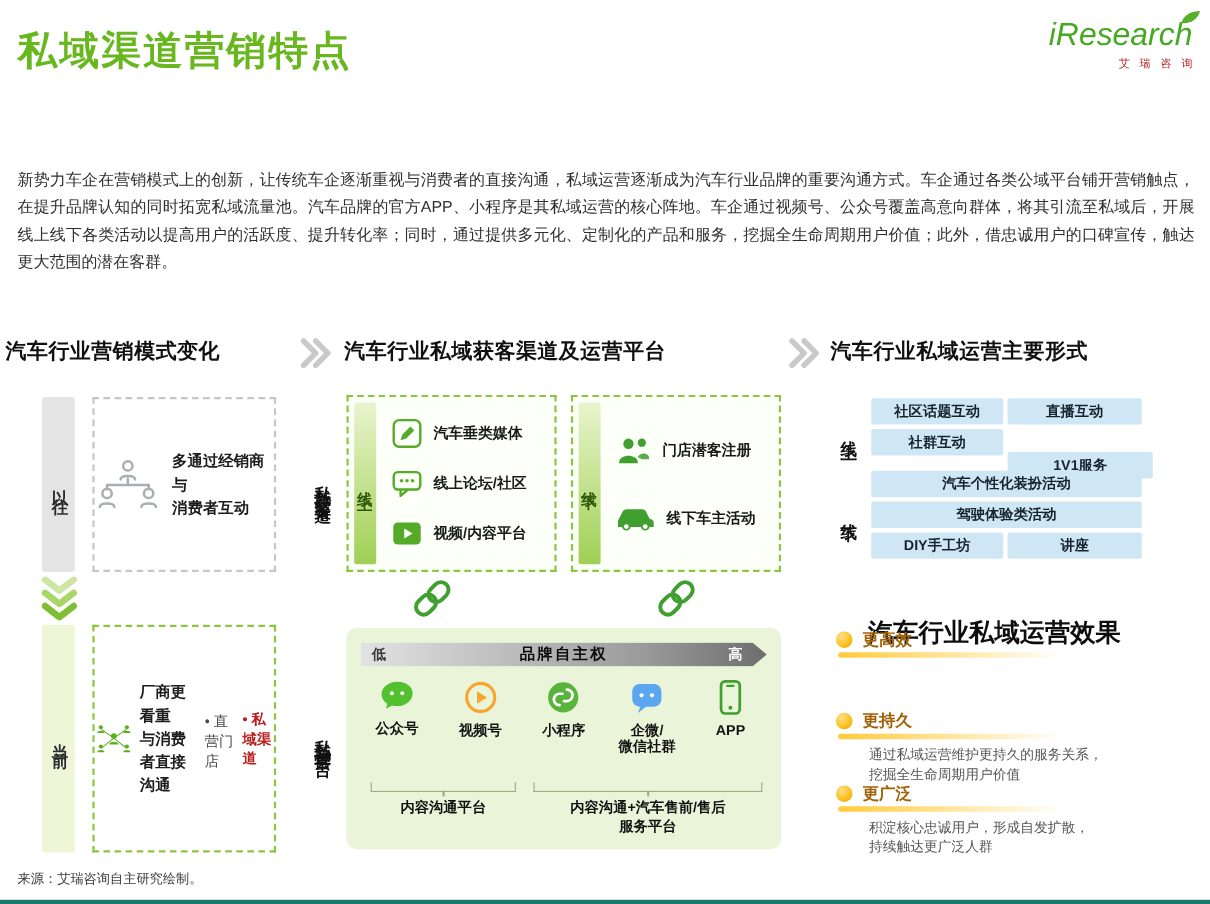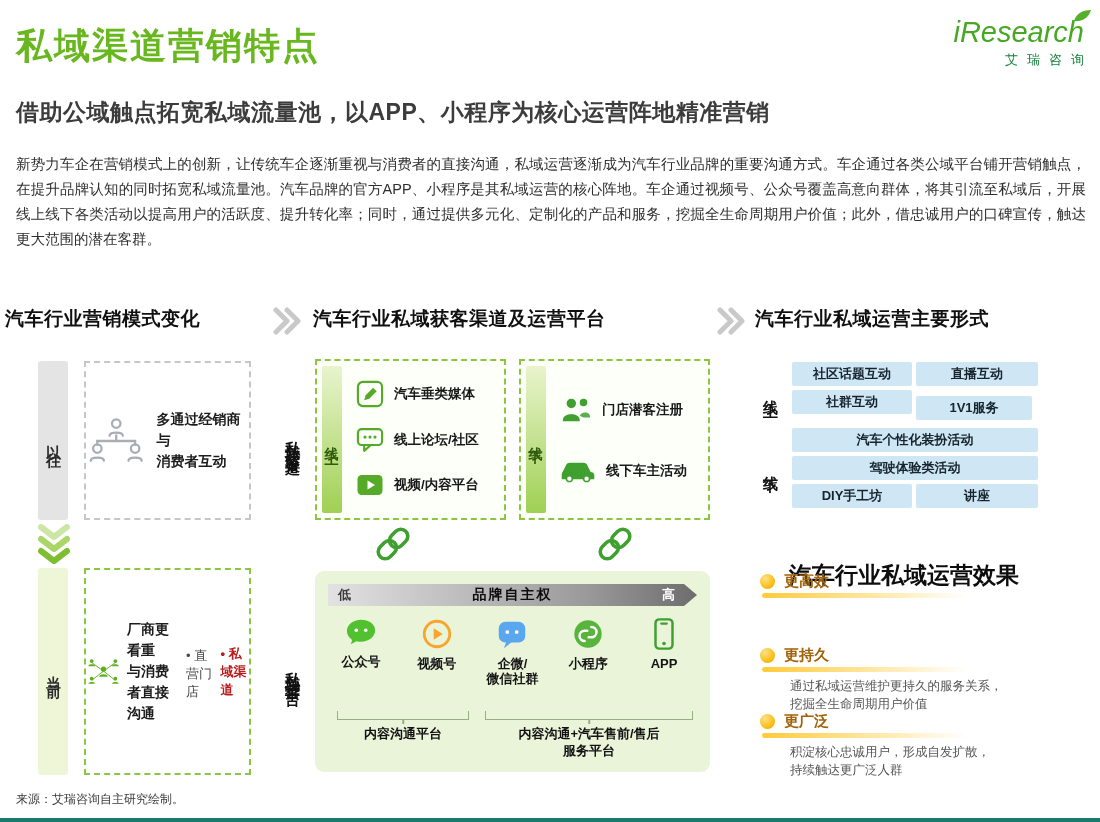--- a/index.html
+++ b/index.html
@@ -7,21 +7,21 @@
   body { font-family:"Liberation Sans", sans-serif; color:#222; }
   .page { position:relative; width:1100px; height:822px; background:#fff; overflow:hidden; }
   .abs { position:absolute; }
   .pre { white-space:pre-line; }
 
   
   .t-title { left:16px; top:22px; font-size:36px; font-weight:800; color:#68b71f; letter-spacing:2px; }
   .logo-wrap { right:16px; top:16px; text-align:right; }
   .logo-brand { position:relative; display:inline-block; font-size:29px; font-weight:400; font-style:italic; color:#46a823; line-height:32px; }
   .logo-leaf { position:absolute; top:-7px; right:-8px; }
-  .logo-cn { font-size:13px; color:#15803d; letter-spacing:9px; margin-right:-9px; margin-top:3px; }
+  .logo-cn { font-size:10px; color:#b91c1c; letter-spacing:9px; margin-right:-9px; margin-top:3px; }
   .t-sub { left:16px; top:97px; width:1072px; font-size:23px; font-weight:700; color:#3c3c3c; letter-spacing:0.5px; }
   .t-body { left:16px; top:152px; width:1070px; font-size:14.5px; line-height:25px; color:#2f2f2f; text-align:justify; }
 
   
   .col-h { top:306px; font-size:19px; font-weight:800; color:#101010; letter-spacing:0.5px; }
 
   
   .stage-bar { width:30px; display:flex; align-items:center; justify-content:center; border-radius:3px; }
   .stage-bar span { writing-mode:vertical-rl; text-orientation:upright; font-weight:800; font-size:15px; letter-spacing:8px; color:#2b2b2b; }
   .bar-past { left:38px; top:361px; height:159px; background:#e4e4e4; }
@@ -86,21 +86,20 @@
   <h1 class="abs t-title">私域渠道营销特点</h1>
 
   <div class="abs logo-wrap">
     <div class="logo-brand">iResearch</div>
     <svg class="logo-leaf" width="20" height="14" viewBox="0 0 20 14">
         <path d="M2 12C4 4 12 1 19 1c-2 7-8 12-17 11z" fill="#55b02e"></path>
       </svg>
     <div class="logo-cn">艾瑞咨询</div>
   </div>
 
-  <h2 class="abs t-sub">借助公域触点拓宽私域流量池，以APP、小程序为核心运营阵地精准营销</h2>
   <p class="abs t-body">新势力车企在营销模式上的创新，让传统车企逐渐重视与消费者的直接沟通，私域运营逐渐成为汽车行业品牌的重要沟通方式。车企通过各类公域平台铺开营销触点，在提升品牌认知的同时拓宽私域流量池。汽车品牌的官方APP、小程序是其私域运营的核心阵地。车企通过视频号、公众号覆盖高意向群体，将其引流至私域后，开展线上线下各类活动以提高用户的活跃度、提升转化率；同时，通过提供多元化、定制化的产品和服务，挖掘全生命周期用户价值；此外，借忠诚用户的口碑宣传，触达更大范围的潜在客群。</p>
 
   <div class="abs col-h" style="left:5px;">汽车行业营销模式变化</div>
   <svg class="abs" style="left:272px;top:307px;" width="30" height="28" viewBox="0 0 30 28">
     <g fill="none" stroke="#c9c9c9" stroke-width="5" stroke-linecap="round" stroke-linejoin="round">
       <polyline points="4,3 15,14 4,25"></polyline>
         <polyline points="15,3 26,14 15,25"></polyline>
     </g>
   </svg>
   <div class="abs col-h" style="left:313px;">汽车行业私域获客渠道及运营平台</div>
@@ -267,34 +266,34 @@
       </div>
       <div class="plat-col">
         <svg width="34" height="34" viewBox="0 0 36 36">
           <circle cx="18" cy="18" r="13.5" fill="none" stroke="#f7a52c" stroke-width="3"></circle>
           <path d="M14.5 12l9.5 6-9.5 6z" fill="#f7a52c"></path>
         </svg>
         <div class="plat-lbl">视频号</div>
       </div>
       <div class="plat-col">
         <svg width="34" height="34" viewBox="0 0 36 36">
+          <circle cx="18" cy="18" r="14.5" fill="#58b43c"></circle>
+          <path d="M21.5 10.5a5.5 5.5 0 0 1 0 11h-2.8M14.5 25.5a5.5 5.5 0 0 1 0-11h2.8" stroke="#fff" stroke-width="2.6" fill="none" stroke-linecap="round"></path>
+        </svg>
+        <div class="plat-lbl">小程序</div>
+      </div>
+      <div class="plat-col">
+        <svg width="34" height="34" viewBox="0 0 36 36">
           <rect x="4" y="5" width="28" height="22" rx="7" fill="#5aa7f0"></rect>
           <path d="M12 26l-2.5 7 9-7z" fill="#5aa7f0"></path>
           <circle cx="13" cy="16" r="2" fill="#fff"></circle>
             <circle cx="23" cy="16" r="2" fill="#fff"></circle>
         </svg>
         <div class="plat-lbl">企微/
 微信社群</div>
-      </div>
-      <div class="plat-col">
-        <svg width="34" height="34" viewBox="0 0 36 36">
-          <circle cx="18" cy="18" r="14.5" fill="#58b43c"></circle>
-          <path d="M21.5 10.5a5.5 5.5 0 0 1 0 11h-2.8M14.5 25.5a5.5 5.5 0 0 1 0-11h2.8" stroke="#fff" stroke-width="2.6" fill="none" stroke-linecap="round"></path>
-        </svg>
-        <div class="plat-lbl">小程序</div>
       </div>
       <div class="plat-col">
         <svg width="34" height="34" viewBox="0 0 36 36">
           <rect x="9" y="2.5" width="18" height="31" rx="4" fill="none" stroke="#3f9f2f" stroke-width="2.6"></rect>
           <path d="M15 7h6" stroke="#3f9f2f" stroke-width="2.2" stroke-linecap="round"></path>
           <circle cx="18" cy="28" r="1.9" fill="#3f9f2f"></circle>
         </svg>
         <div class="plat-lbl">APP</div>
       </div>
     </div>
@@ -305,21 +304,21 @@
     <div class="b-label" style="left:158px;top:154px;width:232px;">内容沟通+汽车售前/售后
 服务平台</div>
   </div>
 
   <div class="abs mini-vlabel" style="left:760px;top:366px;height:52px;">
     <span>线上</span>
   </div>
   <div class="pill" style="left:792px;top:362px;width:120px;">社区话题互动</div>
   <div class="pill" style="left:916px;top:362px;width:122px;">直播互动</div>
   <div class="pill" style="left:792px;top:390px;width:120px;">社群互动</div>
-  <div class="pill" style="left:916px;top:396px;width:116px;">1V1服务</div>
+  <div class="pill" style="left:916px;top:411px;width:132px;">1V1服务</div>
 
   <div class="abs mini-vlabel" style="left:760px;top:442px;height:52px;">
     <span>线下</span>
   </div>
   <div class="pill" style="left:792px;top:428px;width:246px;">汽车个性化装扮活动</div>
   <div class="pill" style="left:792px;top:456px;width:246px;">驾驶体验类活动</div>
   <div class="pill" style="left:792px;top:484px;width:120px;">DIY手工坊</div>
   <div class="pill" style="left:916px;top:484px;width:122px;">讲座</div>
 
   <div class="abs eff-title-h">汽车行业私域运营效果</div>

